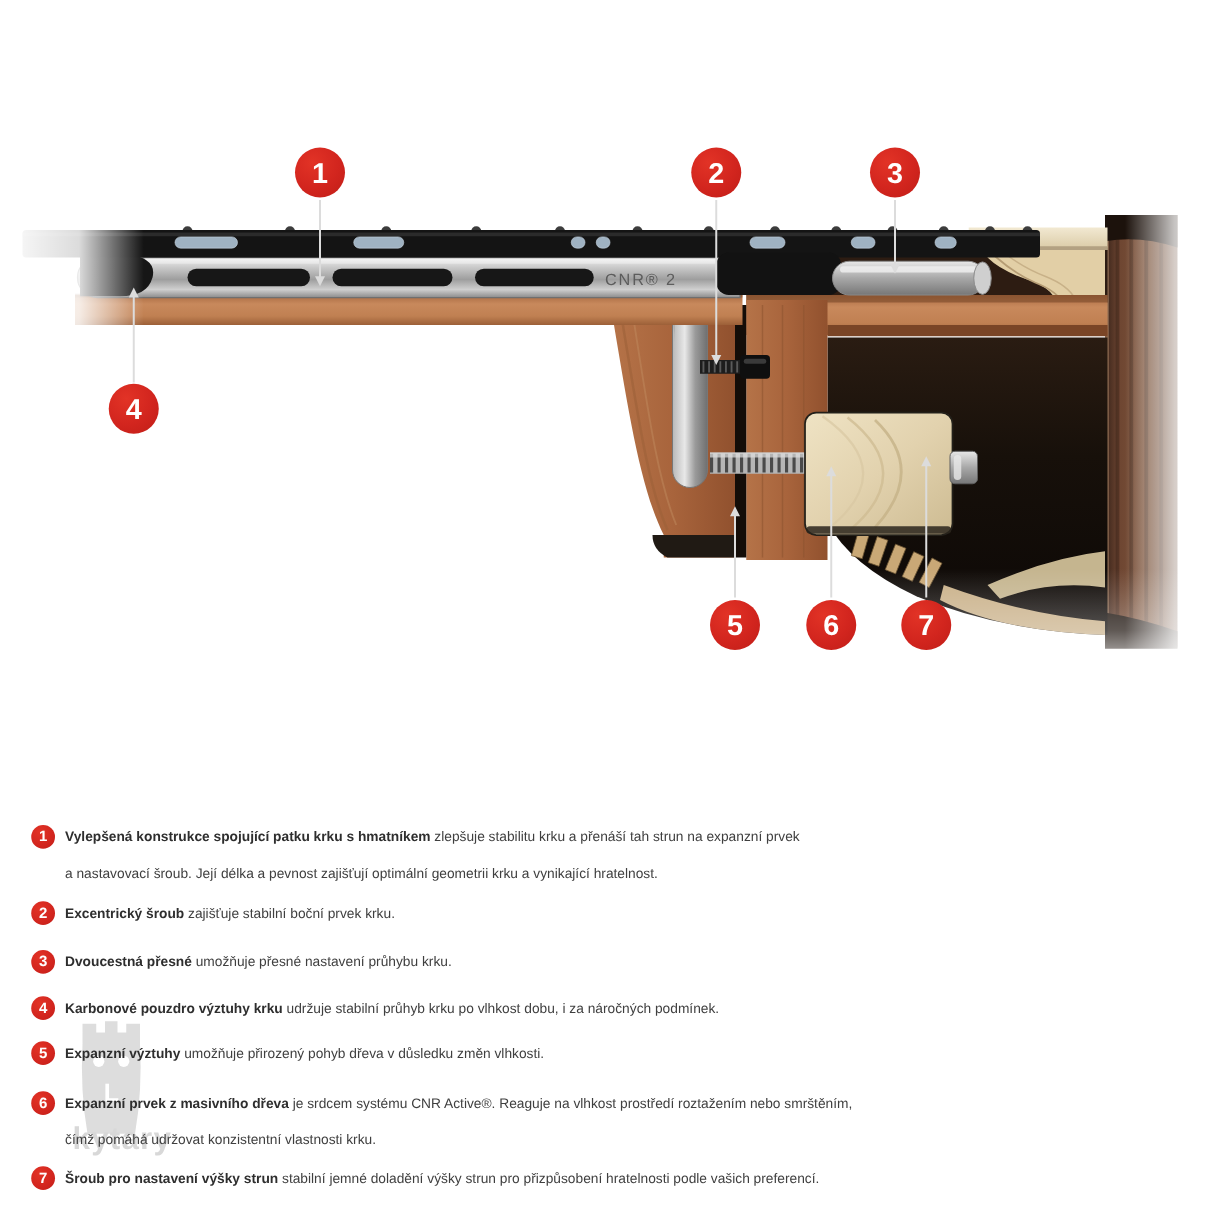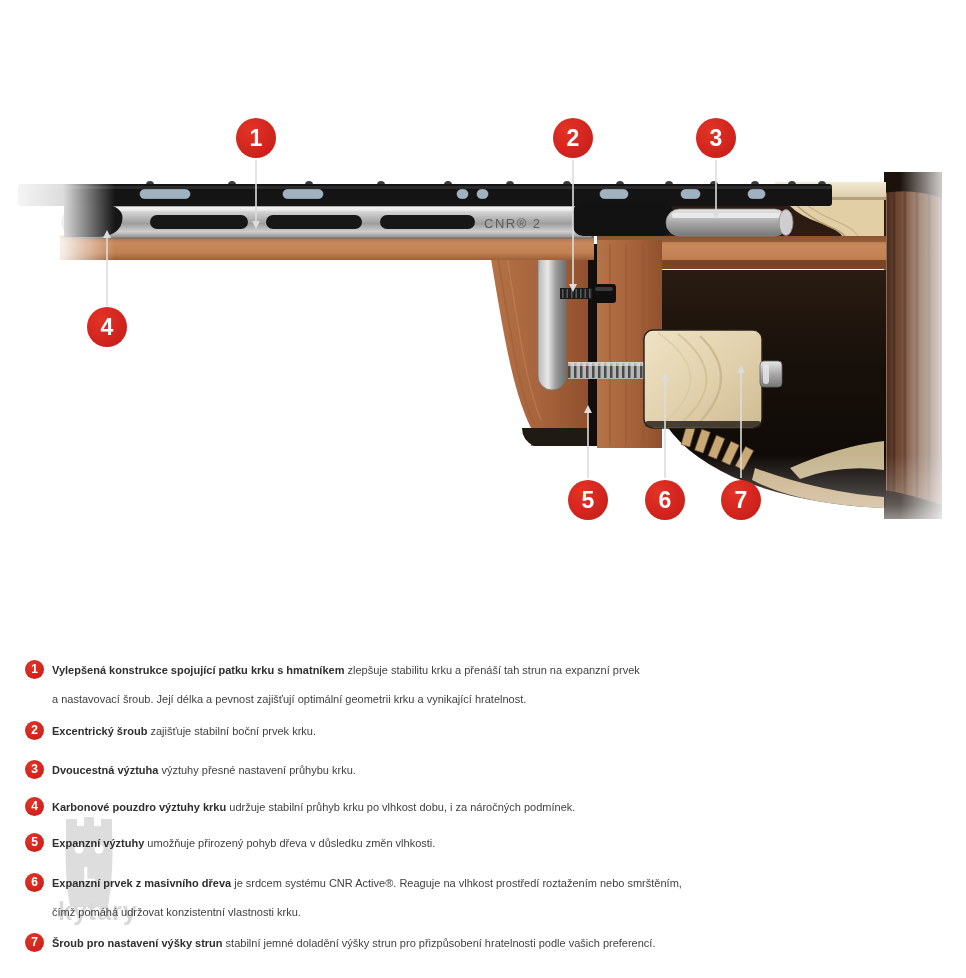--- a/index.html
+++ b/index.html
@@ -298,21 +298,21 @@
 a nastavovací šroub. Její délka a pevnost zajišťují optimální geometrii krku a vynikající hratelnost.</span></p>
     </div>
 
     <div class="legend-item" style="top:717px">
       <span class="mini-badge">2</span>
       <p class="legend-text"><b>Excentrický šroub</b><span> zajišťuje stabilní boční prvek krku.</span></p>
     </div>
 
     <div class="legend-item" style="top:756px">
       <span class="mini-badge">3</span>
-      <p class="legend-text"><b>Dvoucestná výztuha</b><span> výztuhy přesné nastavení průhybu krku.</span></p>
+      <p class="legend-text"><b>Dvoucestná přesné</b><span> umožňuje přesné nastavení průhybu krku.</span></p>
     </div>
 
     <div class="legend-item" style="top:793px">
       <span class="mini-badge">4</span>
       <p class="legend-text"><b>Karbonové pouzdro výztuhy krku</b><span> udržuje stabilní průhyb krku po vlhkost dobu, i za náročných podmínek.</span></p>
     </div>
 
     <div class="legend-item" style="top:829px">
       <span class="mini-badge">5</span>
       <p class="legend-text"><b>Expanzní výztuhy</b><span> umožňuje přirozený pohyb dřeva v důsledku změn vlhkosti.</span></p>

